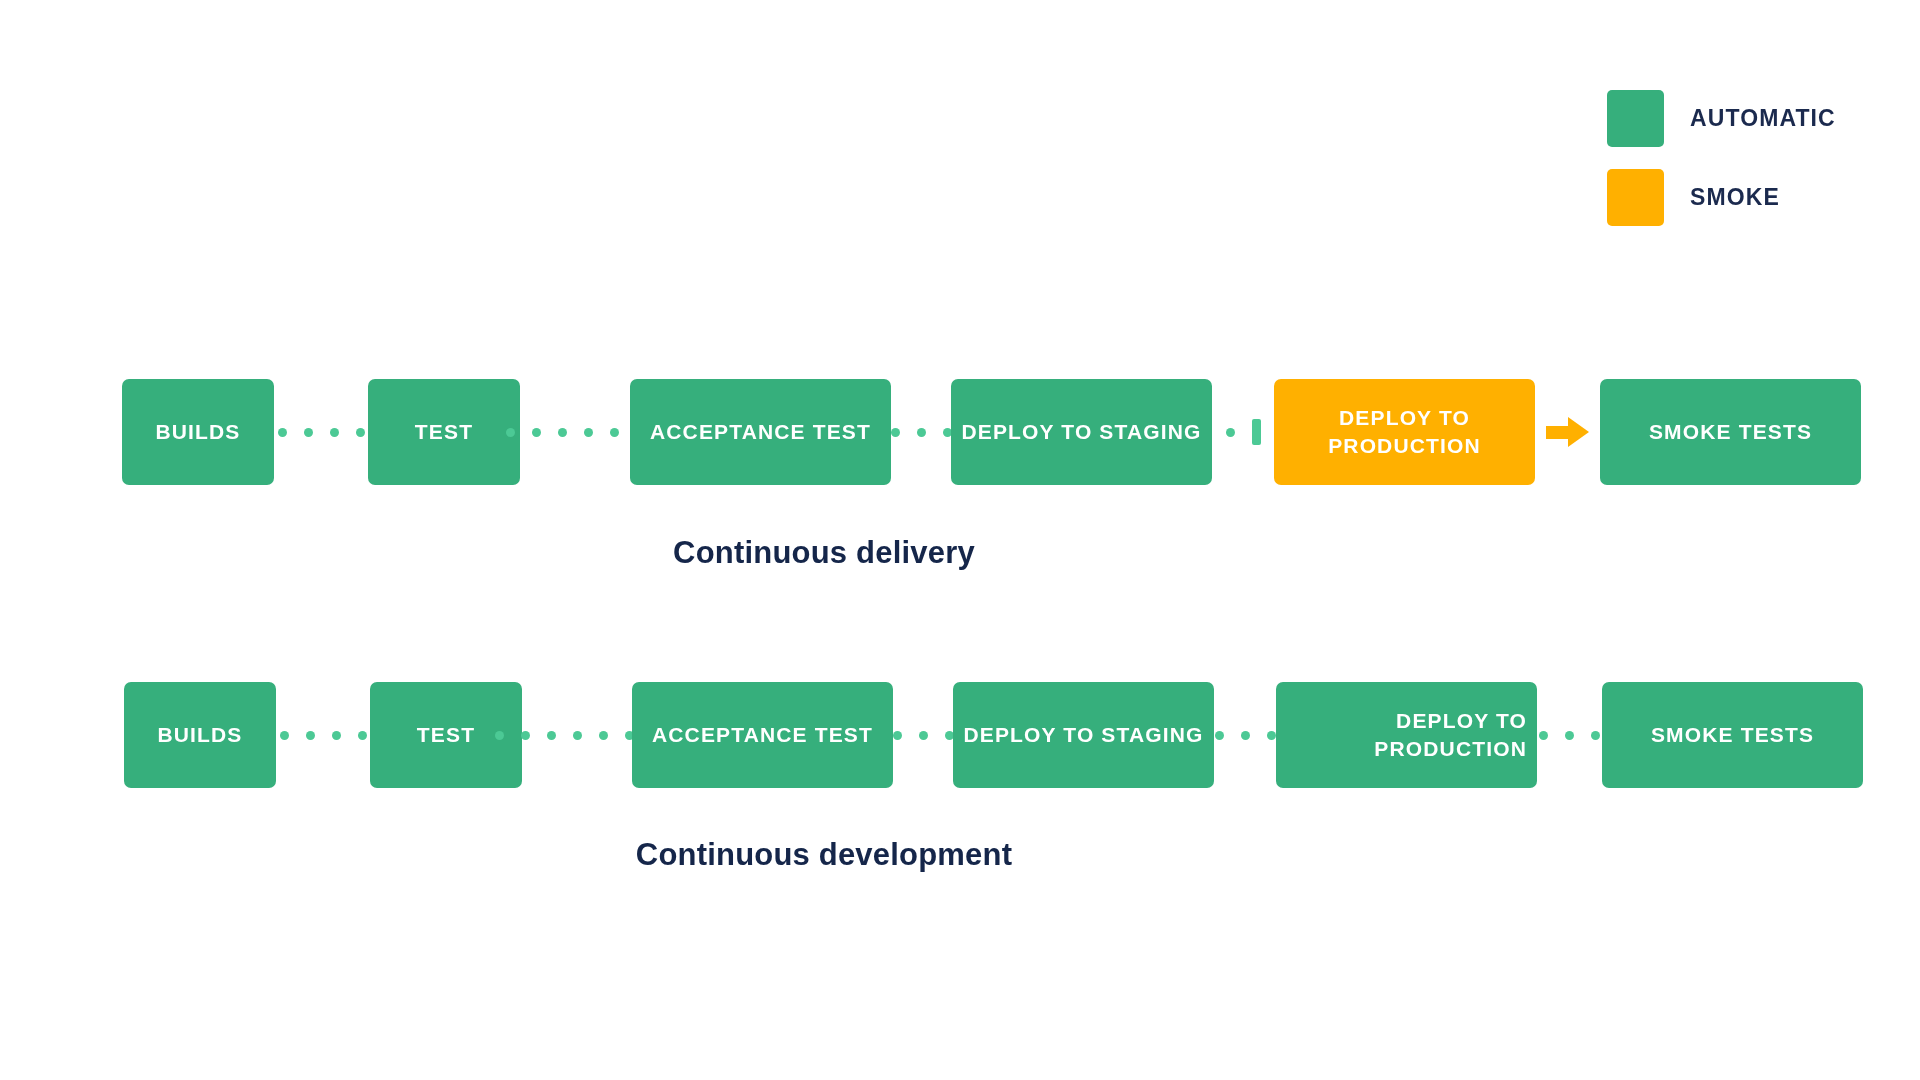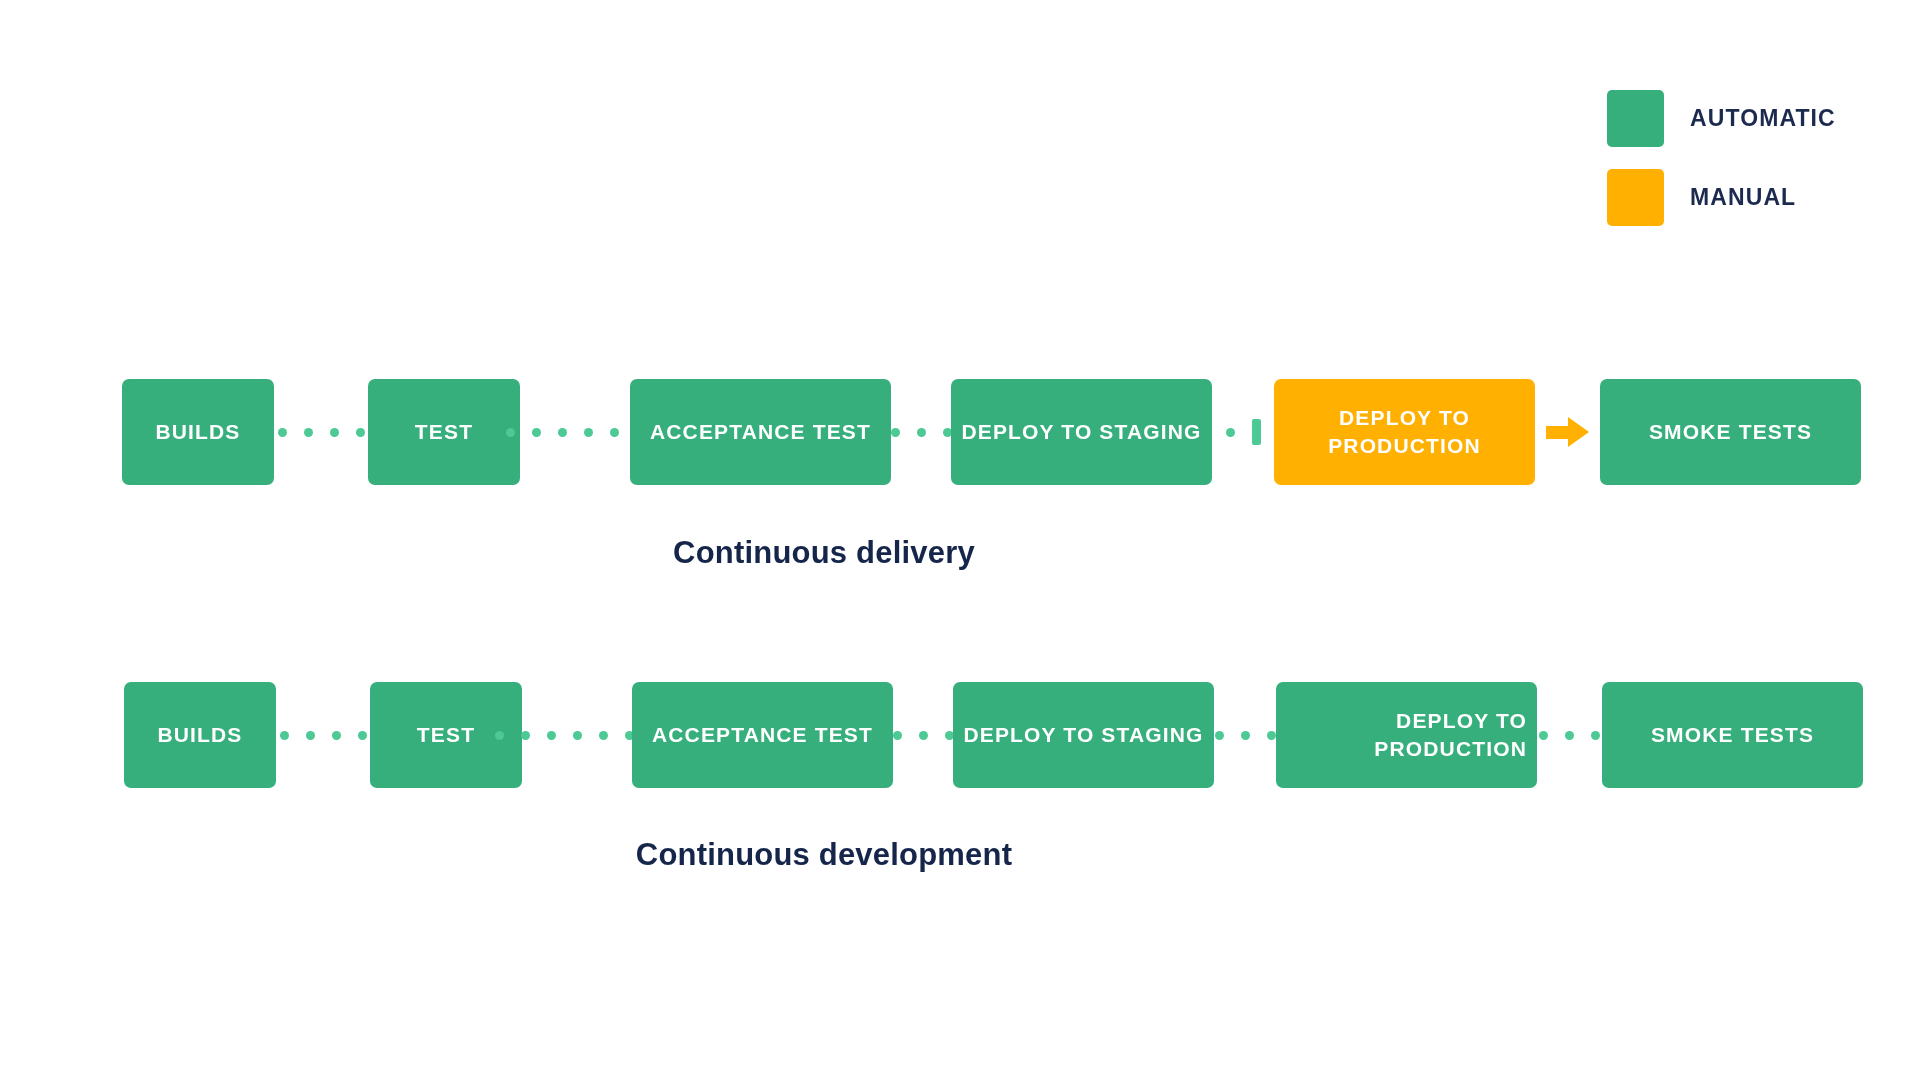--- a/index.html
+++ b/index.html
@@ -142,21 +142,21 @@
 
 <div id="canvas">
 
   <div class="legend">
     <div class="legend-row">
       <div class="legend-swatch" style="background: rgb(54, 175, 124);"></div>
       <div class="legend-label">AUTOMATIC</div>
     </div>
     <div class="legend-row">
       <div class="legend-swatch" style="background: rgb(255, 176, 0);"></div>
-      <div class="legend-label">MANUAL</div>
+      <div class="legend-label">SMOKE</div>
     </div>
   </div>
 
   <div class="pipeline" id="pipeline-delivery">
       <div class="stage-box auto" style="width: 152px;">
         <span>BUILDS</span>
       </div>
       <div class="connector" style="width: 94px;">
         <div class="dots">
           <div class="dot"></div>

